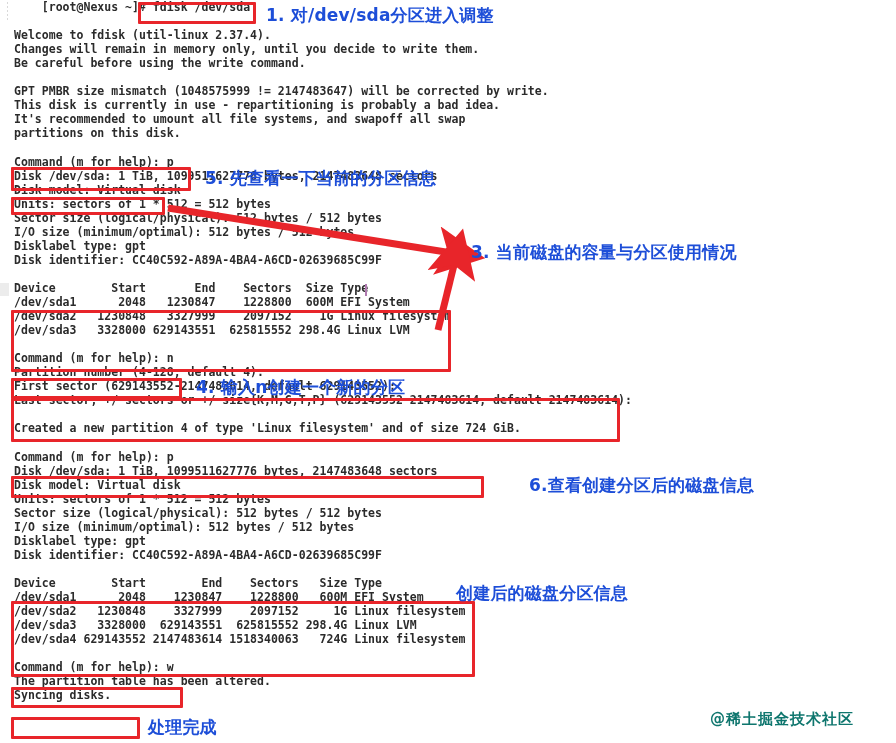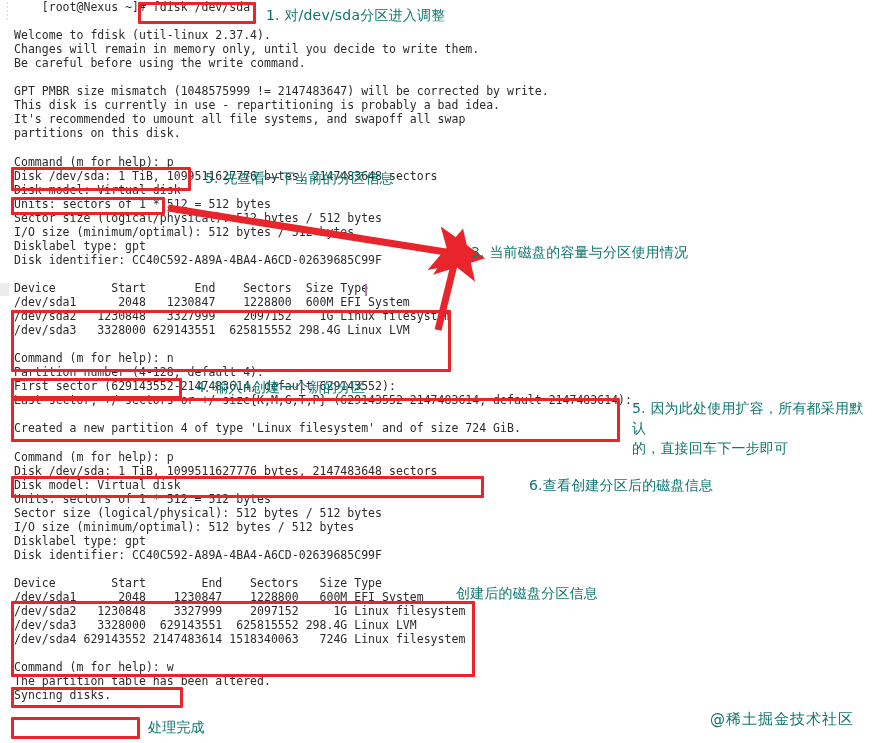--- a/index.html
+++ b/index.html
@@ -7,20 +7,21 @@
     padding: 0;
     background: #ffffff;
   }
   #page {
     position: relative;
     width: 868px;
     height: 743px;
     background: #ffffff;
     overflow: hidden;
     font-family: "DejaVu Sans Mono", "Liberation Mono", monospace;
+    font-weight: bold;
   }
   
   .term {
     position: absolute;
     left: 0;
     top: 0;
     width: 896px;
     padding: 0;
     margin: 0;
     font-family: "DejaVu Sans Mono", "Liberation Mono", monospace;
@@ -39,23 +40,23 @@
   .rbox {
     position: absolute;
     border: 3px solid #e8252a;
     box-sizing: border-box;
     background: transparent;
     border-radius: 1px;
   }
   
   .anno {
     position: absolute;
-    color: #0f766e;
+    color: #1d4ed8;
     font-family: "DejaVu Sans", "Liberation Sans", sans-serif;
-    font-size: 14px;
+    font-size: 17px;
     line-height: 19px;
     white-space: pre;
     letter-spacing: 0.2px;
   }
   .anno.two-line { white-space: pre-line; line-height: 20px; }
   
   #arrows {
     position: absolute;
     left: 0; top: 0;
     width: 896px; height: 743px;
@@ -128,21 +129,19 @@
 
     <path d="M168,208 L452,253" stroke="#e8252a" stroke-width="7" fill="none" marker-end="url(#ah)"></path>
 
     <path d="M438,330 L455,261" stroke="#e8252a" stroke-width="7" fill="none" marker-end="url(#ah)"></path>
   </svg>
 
   <div class="anno" style="left:266px; top:6px;">1. 对/dev/sda分区进入调整</div>
   <div class="anno" style="left:205px; top:169px;">5. 先查看一下当前的分区信息</div>
   <div class="anno" style="left:471px; top:243px;">3. 当前磁盘的容量与分区使用情况</div>
   <div class="anno" style="left:196px; top:378px;">4. 输入n创建一个新的分区</div>
-  <div class="anno two-line" style="left:632px; top:398px;">5. 因为此处使用扩容，所有都采用默认
-的，直接回车下一步即可</div>
   <div class="anno" style="left:495px; top:476px;margin-left:34px;">6.查看创建分区后的磁盘信息</div>
   <div class="anno" style="left:456px; top:584px;">创建后的磁盘分区信息</div>
   <div class="anno" style="left:148px; top:718px;">处理完成</div>
 
   <div class="watermark">@稀土掘金技术社区</div>
 
 </div>
 
 </body></html>

